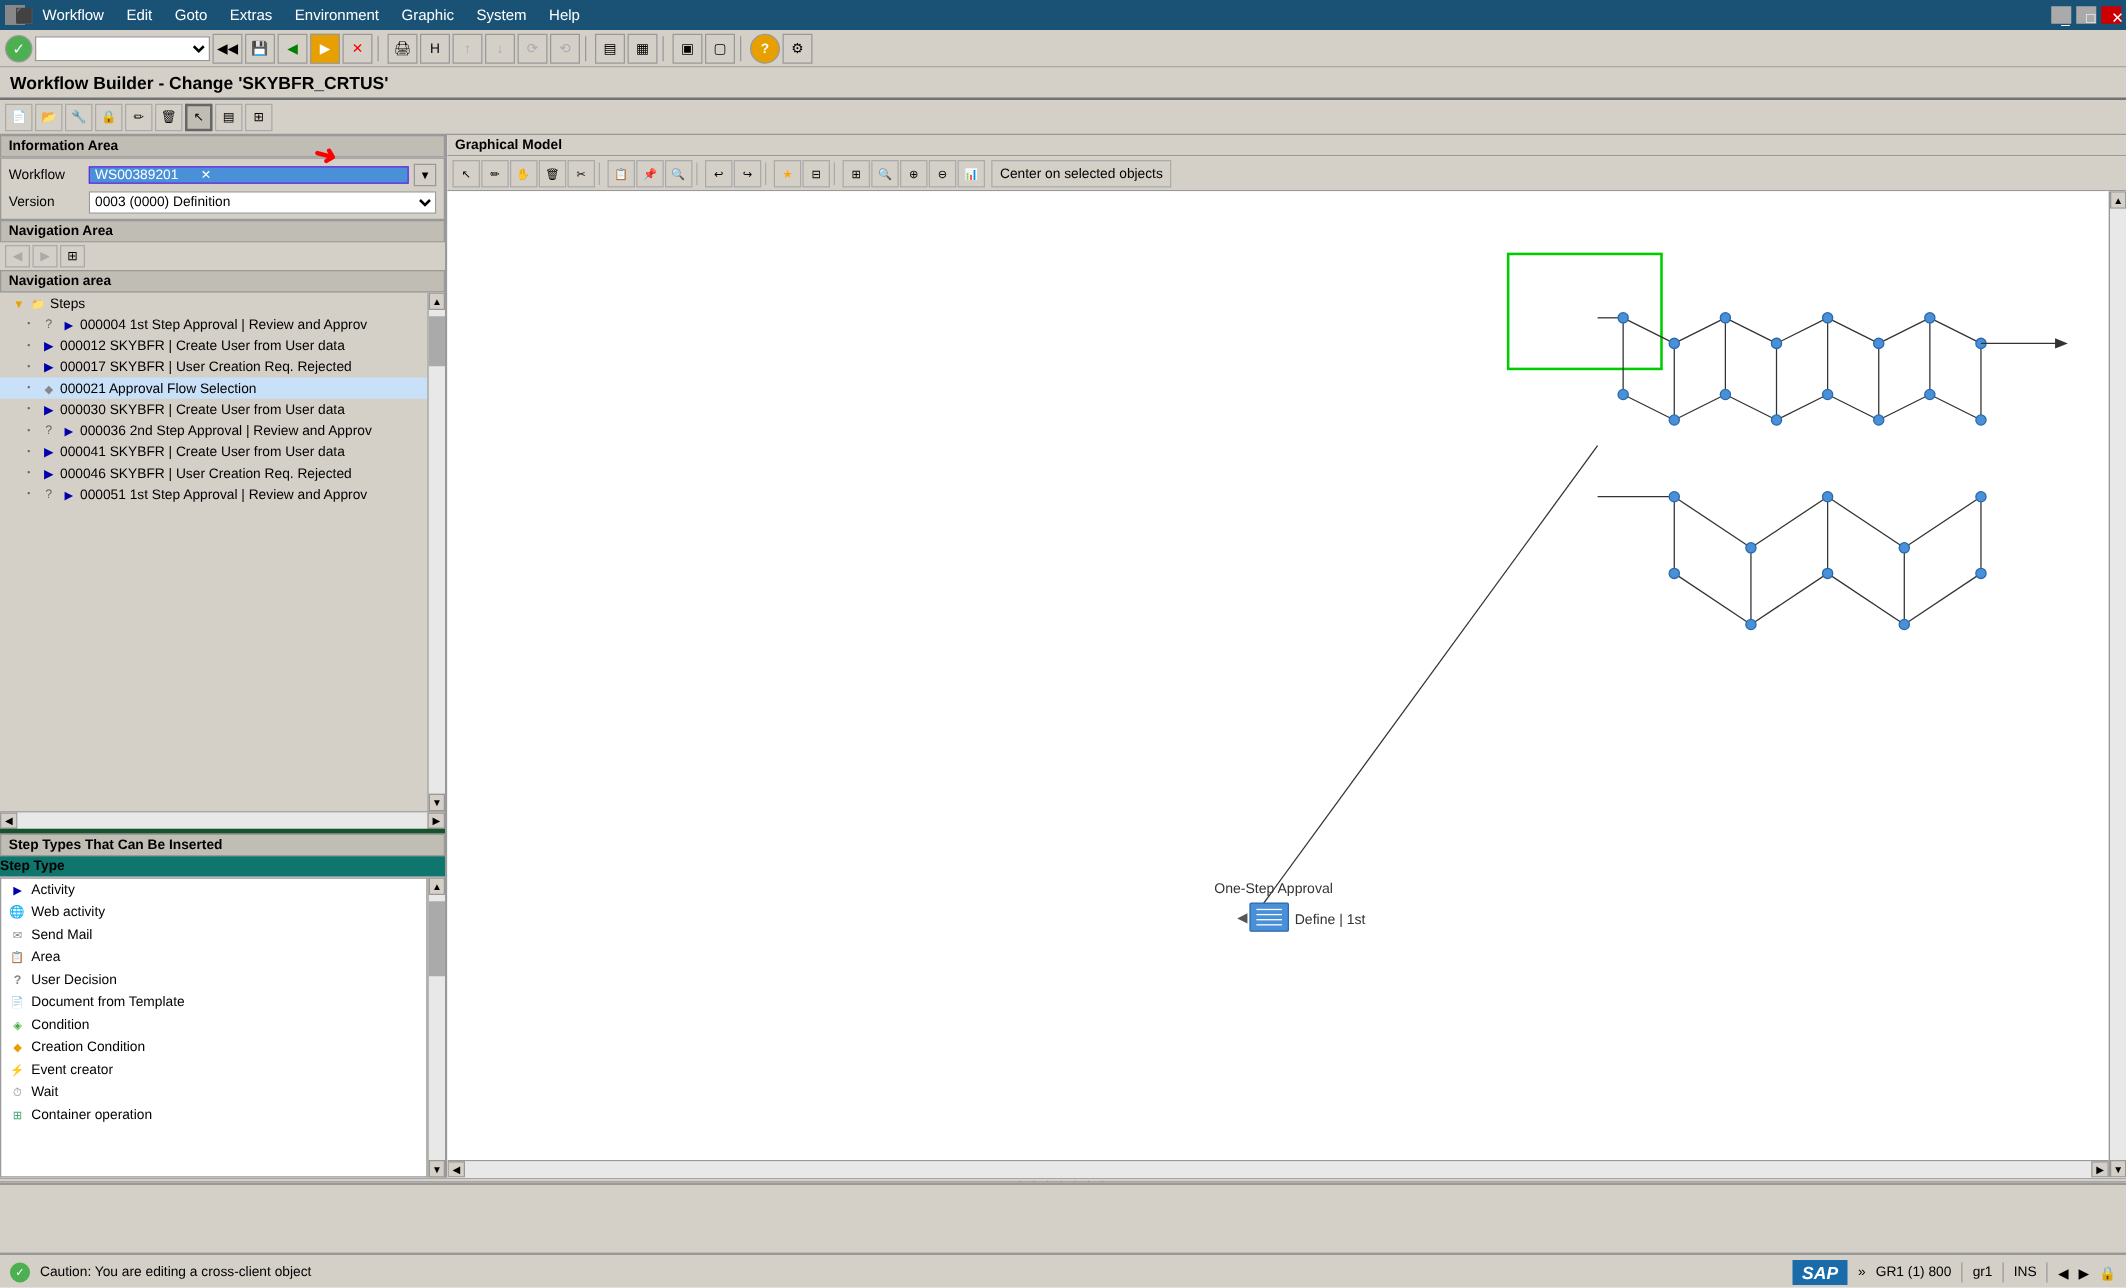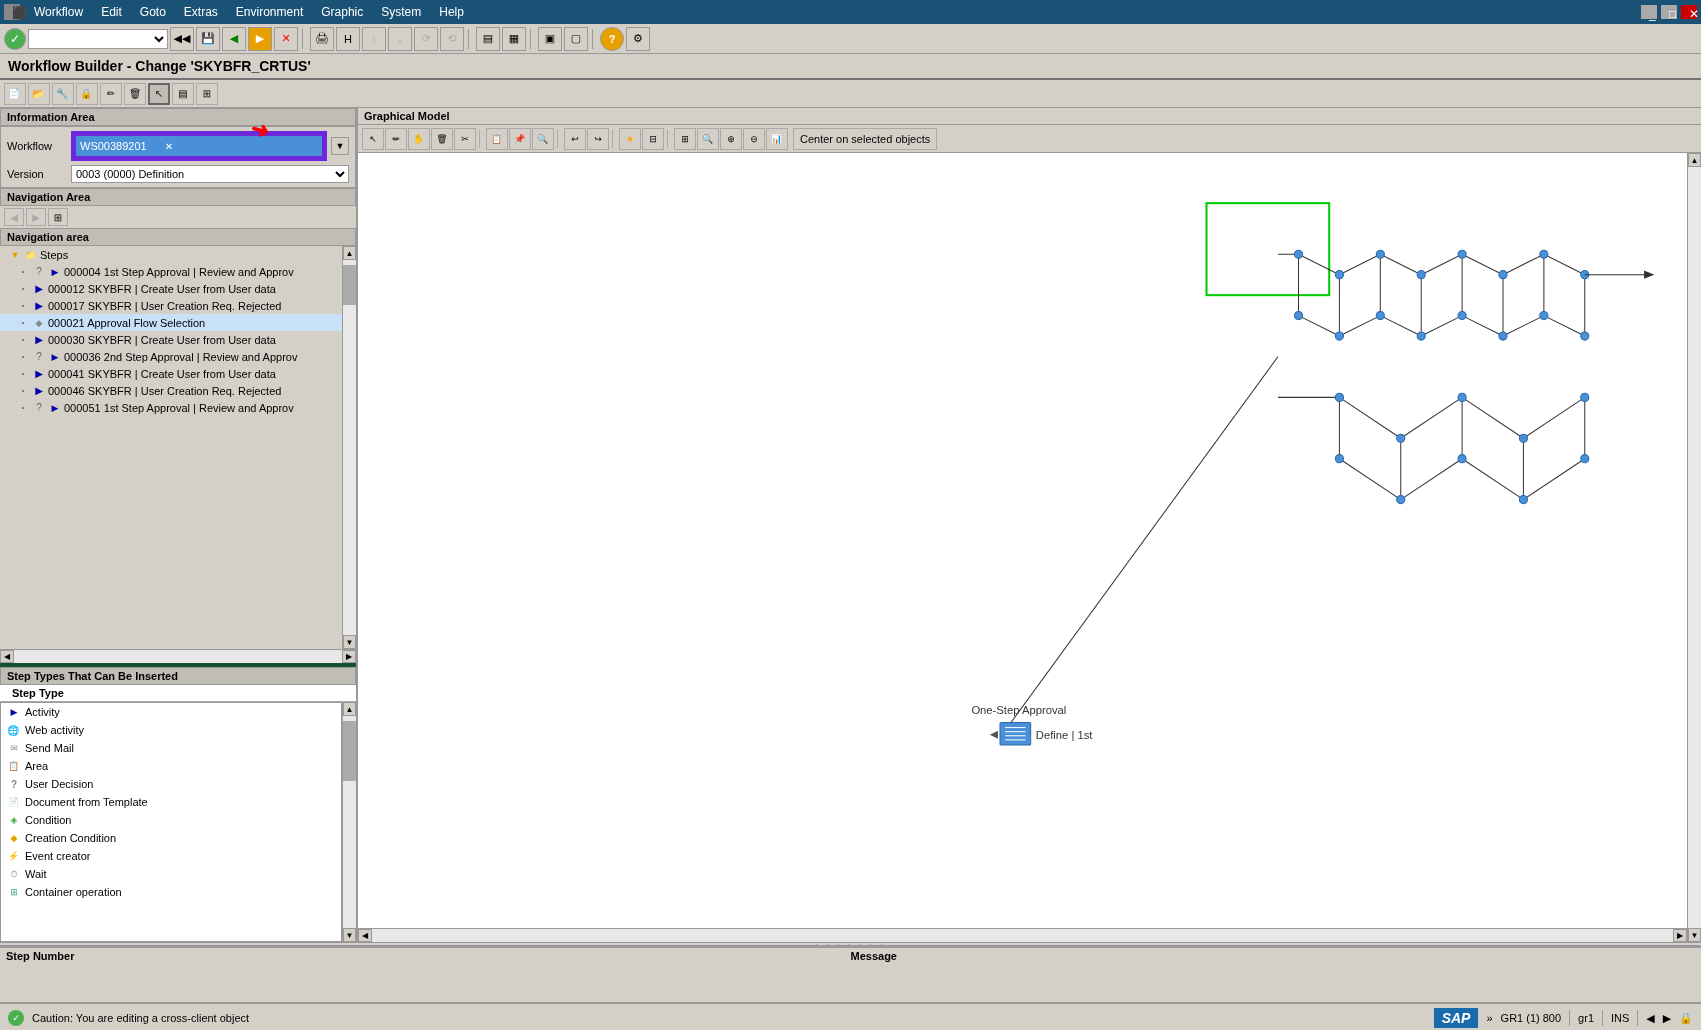--- a/index.html
+++ b/index.html
@@ -116,24 +116,24 @@
       display: flex;
       align-items: center;
       padding: 2px 4px;
       gap: 4px;
       font-size: 11px;
     }
     .info-label { width: 60px; color: #000; }
     .info-input {
       background: #4a90d9;
       color: white;
-      border: 5px solid #6d28d9;
+      border: 1px solid #6d28d9;
       padding: 1px 4px;
       font-size: 11px;
-      height: 30px;
+      height: 14px;
       display: flex; align-items: center; gap: 16px;
       flex: 1;
     }
     .info-select {
       flex: 1;
       height: 18px;
       font-size: 11px;
       border: 1px solid #999;
       background: white;
     }
@@ -550,21 +550,21 @@
     </div>
 
     <div style="display:flex; height:14px; background:#d4d0c8; border-top:1px solid #999;">
       <div class="scroll-btn h">◀</div>
       <div class="scroll-track"></div>
       <div class="scroll-btn h">▶</div>
     </div>
 
     <div class="step-types-panel">
       <div class="panel-section-title">Step Types That Can Be Inserted</div>
-      <div style="background:#ffffff; padding: 2px 12px; font-size:11px; font-weight:bold; border-bottom:1px solid #aaa;">Step Type</div>
+      <div style="background:#0f766e; padding: 2px 0; font-size:11px; font-weight:bold; border-bottom:1px solid #aaa;">Step Type</div>
       <div class="step-types-with-scroll">
         <div class="step-types-list" style="flex:1; overflow-y:auto;">
 
           <div class="step-type-item">
             <span class="step-type-icon" style="color:#00a;">▶</span>
             <span>Activity</span>
           </div>
           <div class="step-type-item">
             <span class="step-type-icon" style="color:#4a7; font-size:10px;">🌐</span>
             <span>Web activity</span>
@@ -767,24 +767,20 @@
 
   </div>
 
 </div>
 
 <div style="height:4px; background:#d4d0c8; border-top:1px solid #999; border-bottom:1px solid #999; cursor:ns-resize; display:flex; align-items:center; justify-content:center;">
   <span style="font-size:8px; color:#888; letter-spacing:3px;">· · · · · · ·</span>
 </div>
 
 <div class="bottom-area">
-  <div class="result-columns">
-    <span class="result-col">Step Number</span>
-    <span class="result-col">Message</span>
-  </div>
 </div>
 
 <div class="status-bar">
   <div class="status-icon">✓</div>
   <span class="status-text">Caution: You are editing a cross-client object</span>
   <div class="sap-logo">SAP</div>
   <div class="status-right">
     <span>»</span>
     <span>GR1 (1) 800</span>
     <div class="status-sep"></div>

